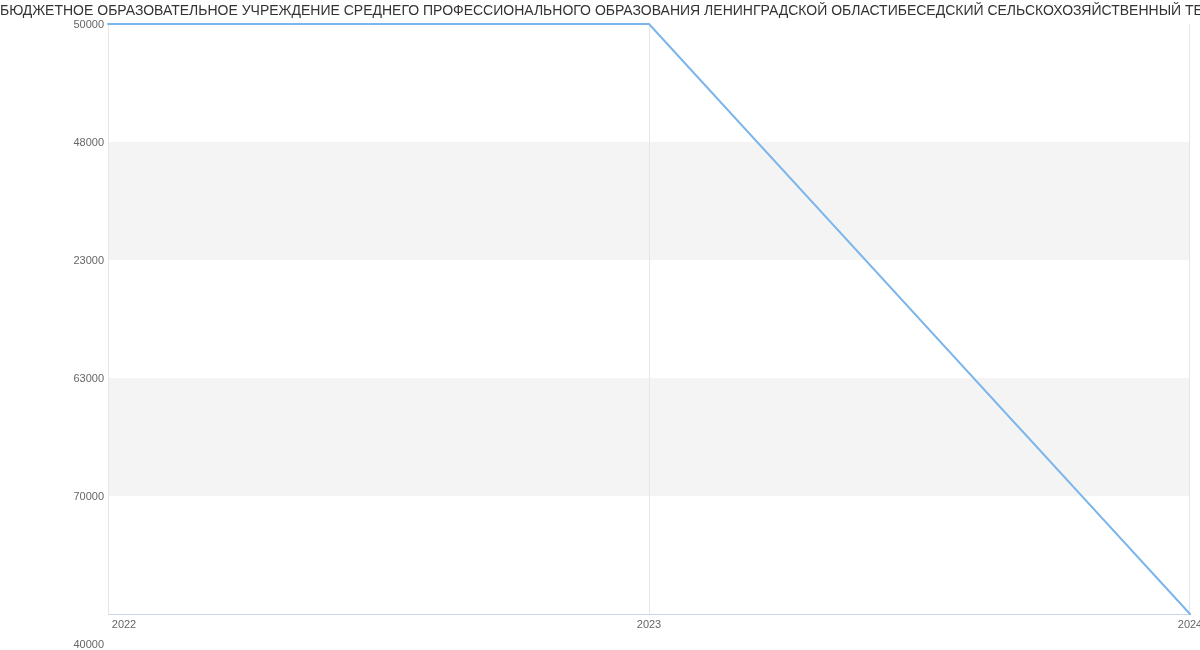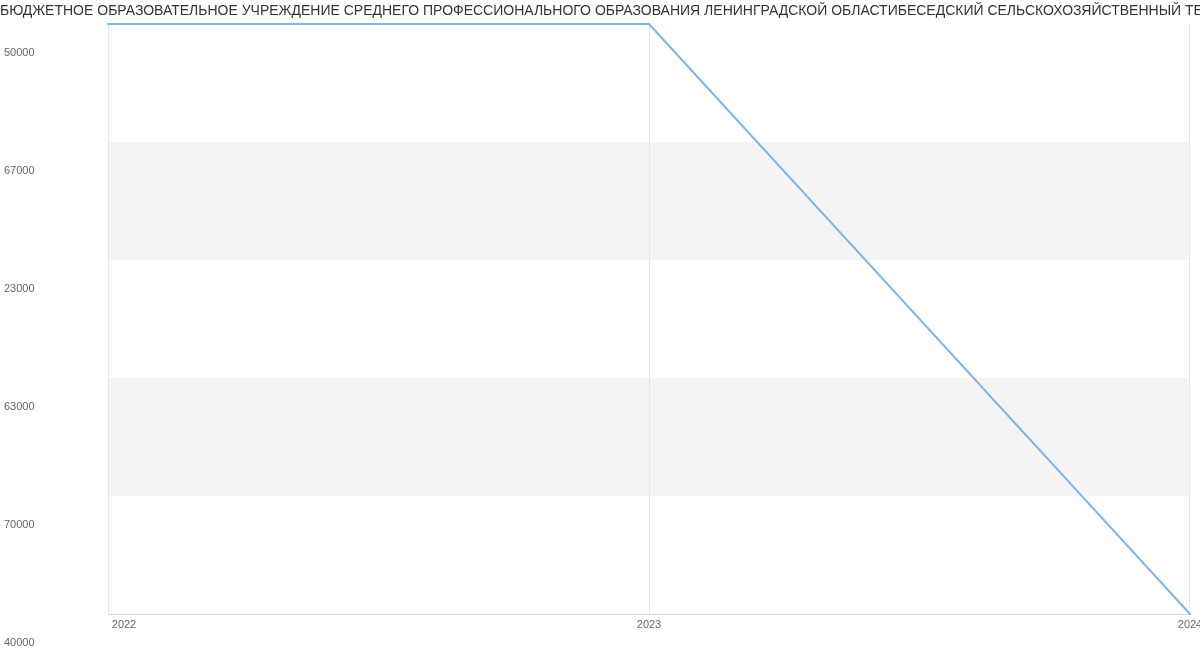--- a/index.html
+++ b/index.html
@@ -58,25 +58,24 @@
     top: 0;
     width: 100%;
     height: 100%;
     z-index: 2;
     overflow: visible;
   }
   .ylab {
     position: absolute;
     right: 1096px;
     width: 100px;
-    text-align: left;
+    text-align: right;
     color: #666;
     font-size: 11px;
     transform: translateY(-50%);
-    margin-top: 28px;
   }
   .xlab {
     position: absolute;
     top: 618px;
     color: #666;
     font-size: 11px;
     transform: translateX(-50%);
     white-space: nowrap;
   }
 </style>
@@ -93,22 +92,22 @@
     <div class="gridline-x" style="left:0px"></div>
     <div class="gridline-x" style="left:541px"></div>
     <div class="gridline-x" style="left:1081px"></div>
 
     <svg class="line" viewBox="0 0 1082 590" preserveAspectRatio="none">
       <polyline id="series-0" fill="none" stroke-width="2" stroke-linejoin="round" stroke-linecap="round" points="0,0 541,0 1082,590" stroke="#7cb5ec"></polyline>
     </svg>
   </div>
 
   <div class="ylab" style="top:24px">50000</div>
-  <div class="ylab" style="top:142px">67000</div>
+  <div class="ylab" style="top:142px">48000</div>
   <div class="ylab" style="top:260px">23000</div>
   <div class="ylab" style="top:378px">63000</div>
   <div class="ylab" style="top:496px">70000</div>
-  <div class="ylab" style="top:614px">40000</div>
+  <div class="ylab" style="top:644px">40000</div>
 
   <div class="xlab" style="left:124px">2022</div>
   <div class="xlab" style="left:649px">2023</div>
   <div class="xlab" style="left:1190px">2024</div>
 </div>
 
 </body></html>

